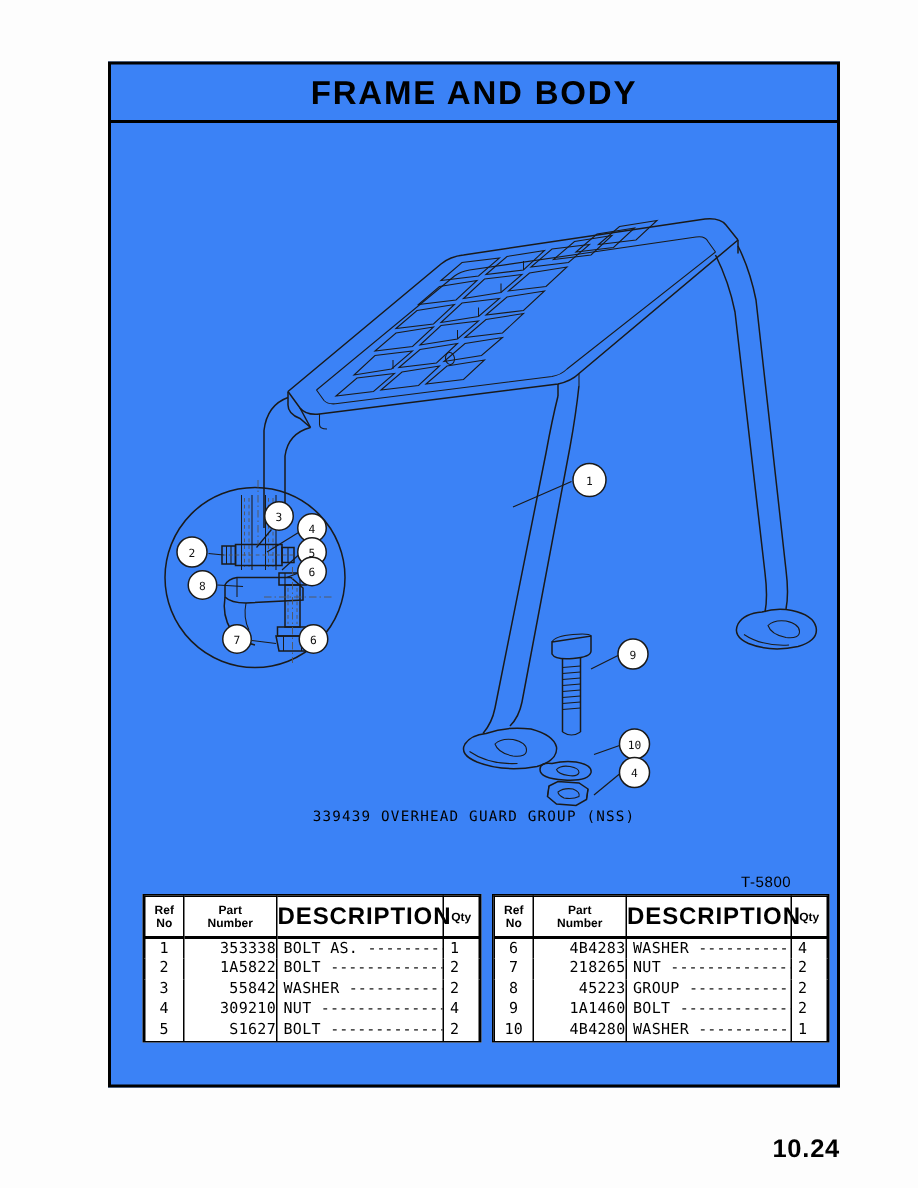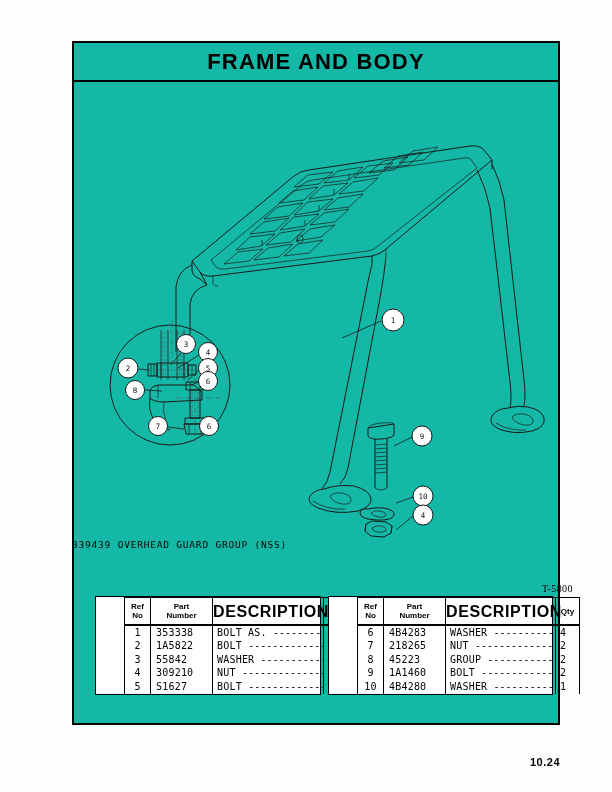--- a/index.html
+++ b/index.html
@@ -22,21 +22,21 @@
     left: 0; top: 0;
     width: 612px; height: 792px;
     background: #fdfdfd;
   }
   #border-box {
     position: absolute;
     left: 72px; top: 41px;
     width: 488px; height: 684px;
     border: 2px solid #000;
     box-sizing: border-box;
-    background: #14b8a6;
+    background: #3b82f6;
   }
   #title-bar {
     position: absolute;
     left: 0; top: 0;
     width: 100%;
     height: 39px;
     border-bottom: 2px solid #000;
     box-sizing: border-box;
     display: flex;
     align-items: center;
@@ -56,50 +56,49 @@
     width: 488px; height: 500px;
   }
   #drawing svg { display: block; }
 
   
   #caption {
     position: absolute;
     left: 72px;
     top: 539px;
     width: 488px;
+    text-align: center;
     font-family: "DejaVu Sans Mono", monospace;
     font-size: 9.5px;
     letter-spacing: 0.8px;
   }
 
   
   #tbl-code {
     position: absolute;
     left: 494px;
     top: 583px;
-    font-family: Liberation Serif, serif;
+    font-family: Liberation Sans, sans-serif;
     font-size: 10px;
     letter-spacing: 0.4px;
-    margin-left: 48px;
   }
   .parts-table {
     position: absolute;
     border: 1.6px solid #000;
     box-sizing: border-box;
     border-collapse: collapse;
     background: #fff;
   }
   #table-left  { left: 95px;  top: 596px; width: 226px; }
   #table-right { left: 328px; top: 596px; width: 225px; }
 
   .parts-table table {
     border-collapse: collapse;
     width: 100%;
     table-layout: fixed;
-    margin-left: 28px;
   }
   .parts-table th,
   .parts-table td {
     border: 1px solid #000;
     padding: 0;
     text-align: center;
     vertical-align: middle;
   }
   .parts-table thead th {
     font-family: "Liberation Sans", sans-serif;
@@ -131,33 +130,33 @@
 
   td.c-desc {
     text-align: left;
     padding-left: 4px;
     position: relative;
     white-space: nowrap;
     overflow: hidden;
   }
   td.c-qty { text-align: left; padding-left: 4px; }
   td.c-ref { text-align: center; }
-  td.c-part { text-align: left; padding-left: 5px; }
+  td.c-part { text-align: right; padding-left: 5px; }
 
   .dashfill { letter-spacing: 0px; }
 
   
   #page-number {
     position: absolute;
     left: 500px;
     top: 756px;
     width: 60px;
     text-align: right;
     font-family: "Liberation Sans", sans-serif;
-    font-size: 11px;
+    font-size: 17px;
     font-weight: bold;
     letter-spacing: 0.5px;
   }
 
   
   .ln      { fill: none; stroke: #1a1a1a; stroke-width: 1; }
   .ln-thin { fill: none; stroke: #1a1a1a; stroke-width: 0.7; }
   .ln-ctr  { fill: none; stroke: #555; stroke-width: 0.6; stroke-dasharray: 5 2 1 2; }
   .ln-hid  { fill: none; stroke: #555; stroke-width: 0.6; stroke-dasharray: 2.5 2; }
   .balloon { fill: #ffffff; stroke: #1a1a1a; stroke-width: 1; }

